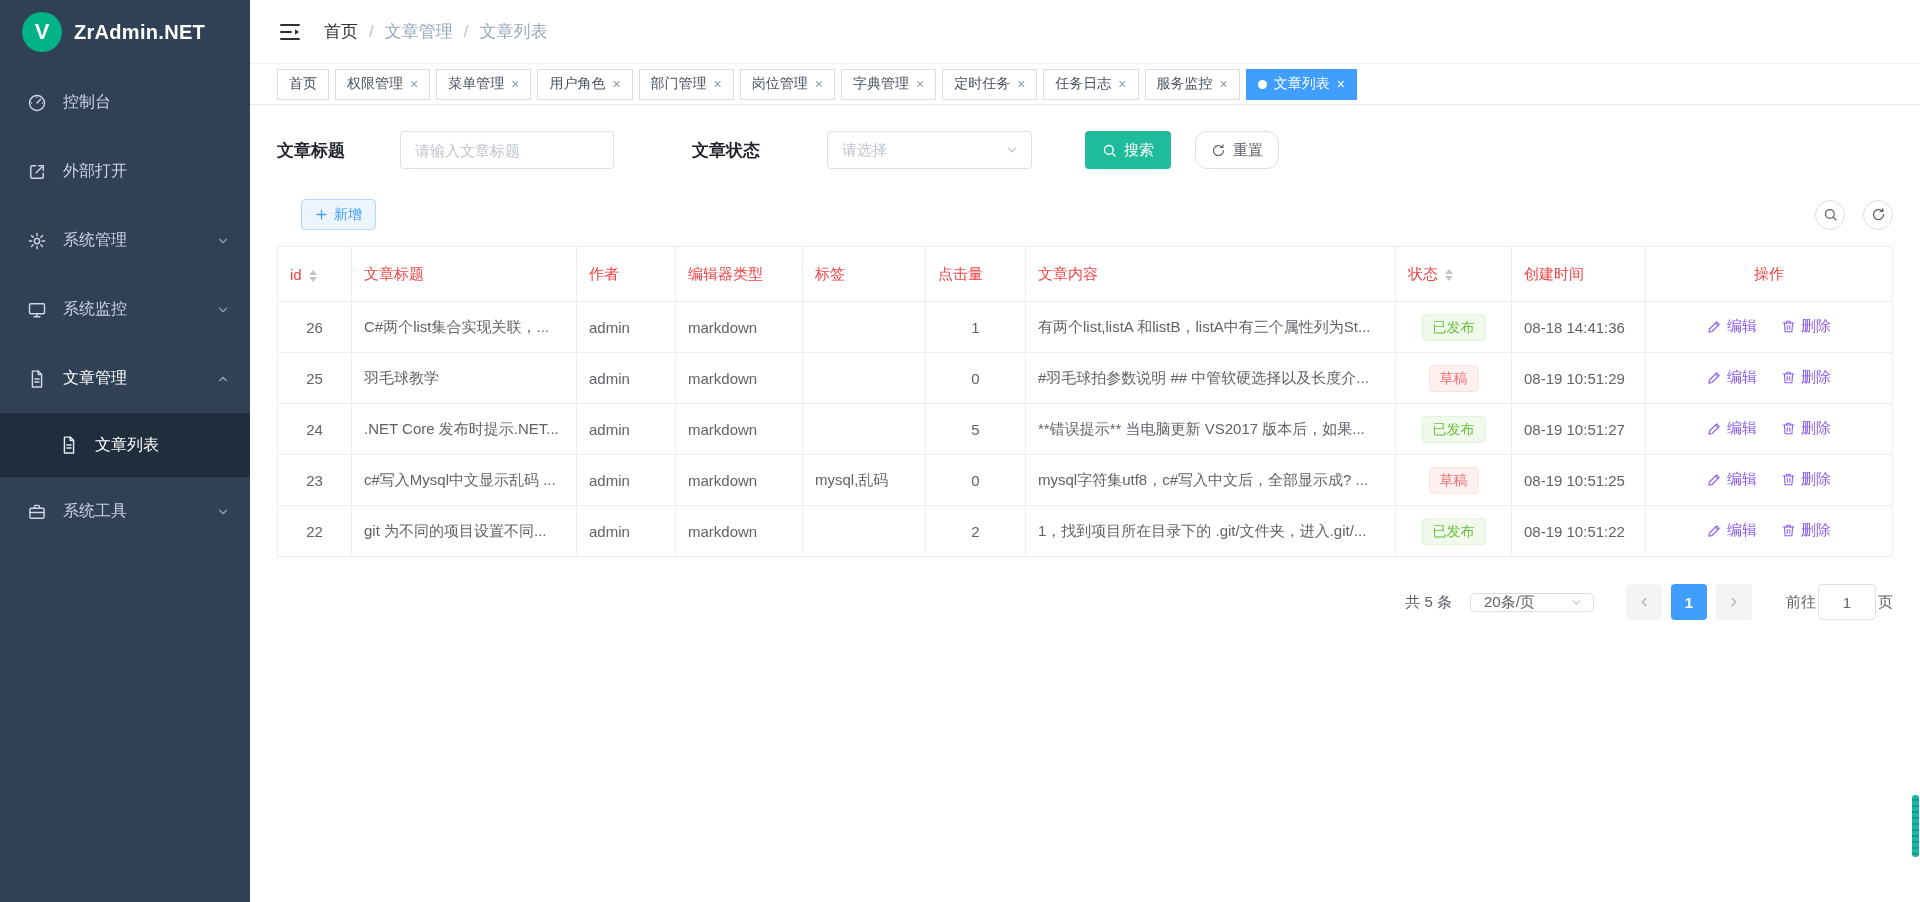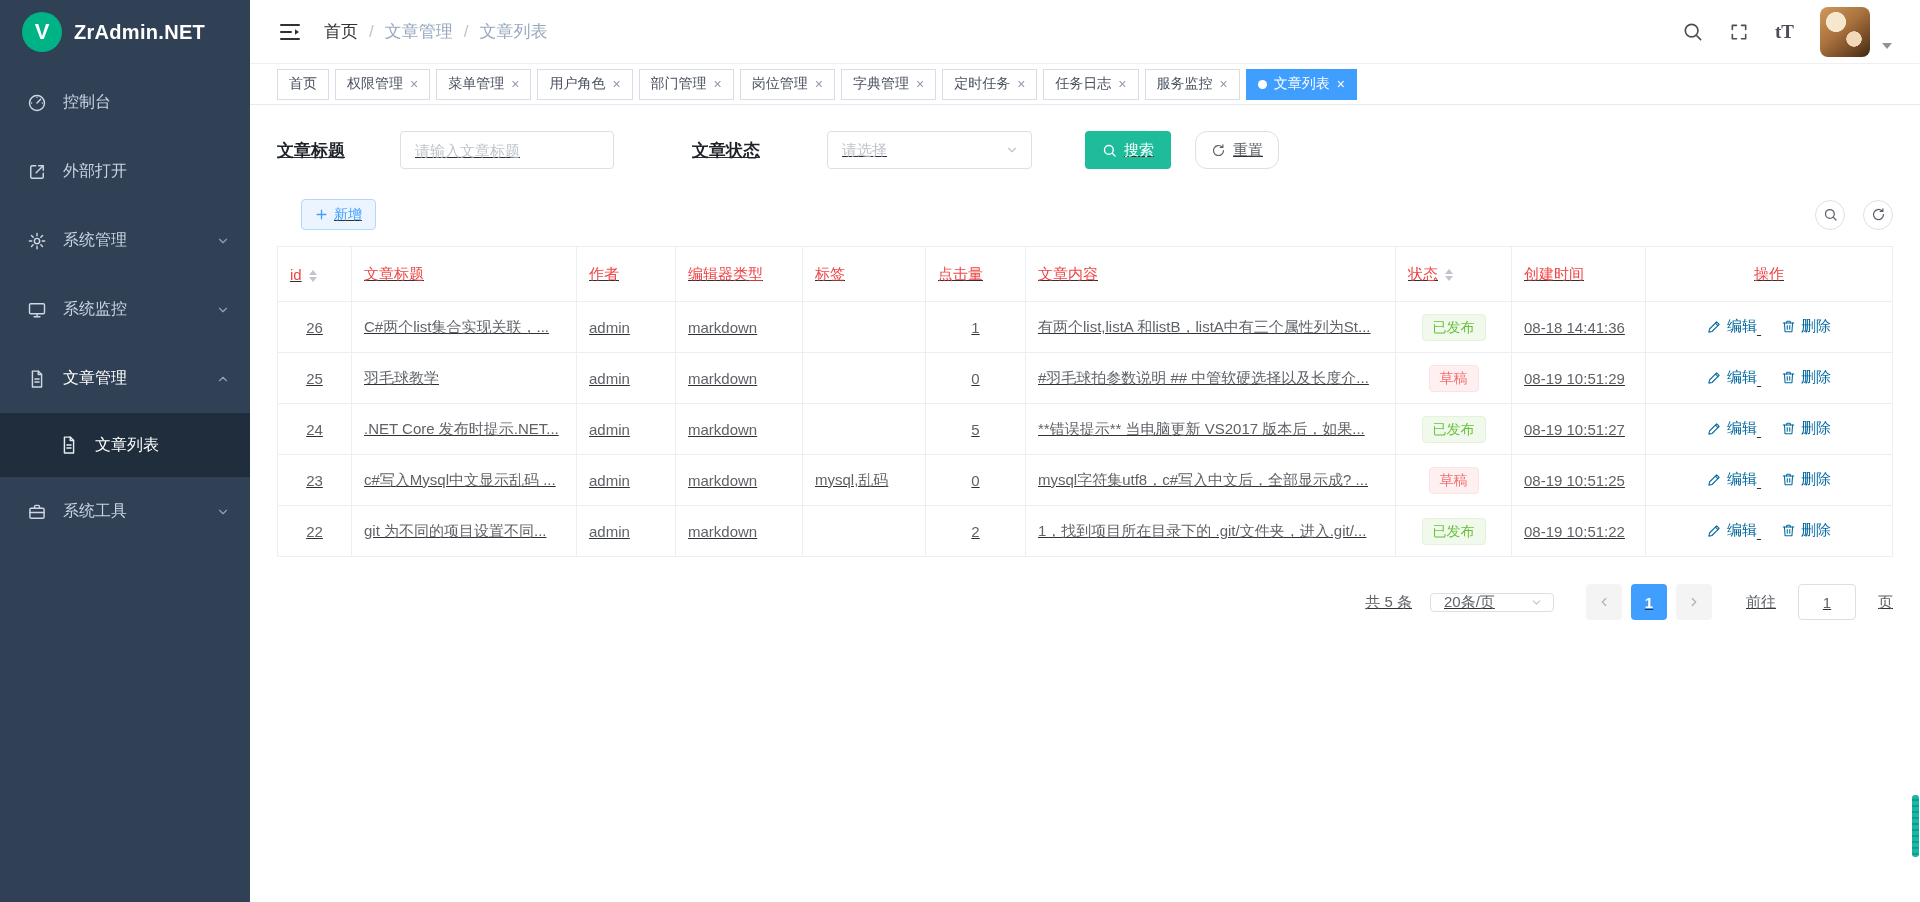--- a/index.html
+++ b/index.html
@@ -47,21 +47,21 @@
   .tabsbar { height:41px; min-height:41px; display:flex; align-items:center; gap:6px; padding:0 27px;
     background:#fff; border-bottom:1px solid #e6e9ef; box-shadow:0 1px 3px rgba(0,0,0,.05); }
   .tab { height:31px; display:inline-flex; align-items:center; gap:7px; padding:0 11px;
     border:1px solid #d8dce5; background:#fff; color:#495060; font-size:14px; cursor:pointer; white-space:nowrap; }
   .tab-close { font-size:14px; line-height:1; color:#8f9bab; cursor:pointer; }
   .tab.active { background:#409eff; border-color:#409eff; color:#fff; }
   .tab.active .tab-close { color:#fff; }
   .tab-dot { width:9px; height:9px; border-radius:50%; background:#fff; display:inline-block; }
 
   
-  .content { flex:1; padding:26px 27px 0; background:#fff;text-decoration:underline; }
+  .content { flex:1; padding:26px 27px 0; background:#fff; }
 
   .filterbar { display:flex; align-items:center; height:38px; margin-bottom:30px; }
   .f-label { font-size:17px; font-weight:bold; color:#1f2329; }
   .f-label1 { width:123px; }
   .f-label2 { width:135px; margin-left:78px; }
   .f-input { width:214px; height:38px; border:1px solid #dcdfe6; border-radius:4px; padding:0 14px;
     font-size:15px; color:#606266; outline:none; font-family:inherit; }
   .f-input::placeholder { color:#bfc4cc; }
   .f-select { width:205px; height:38px; border:1px solid #dcdfe6; border-radius:4px; padding:0 12px 0 14px;
     display:flex; align-items:center; justify-content:space-between; color:#bfc4cc; font-size:15px; cursor:pointer; background:#fff; }
@@ -83,33 +83,33 @@
   .table th { height:55px; color:#ef4444; font-weight:normal; background:#fff; }
   .table td { height:51px; }
   .table .center { text-align:center; }
   .sort { display:inline-flex; flex-direction:column; gap:2px; margin-left:7px; vertical-align:middle; }
   .sort i { display:block; width:0; height:0; border-left:4.5px solid transparent; border-right:4.5px solid transparent; }
   .sort .s-up { border-bottom:5.5px solid #c0c4cc; }
   .sort .s-down { border-top:5.5px solid #c0c4cc; }
   .tag-badge { display:inline-block; height:27px; line-height:25px; padding:0 10px; border-radius:4px; font-size:14px; border:1px solid transparent; }
   .tag-badge[data-status="published"] { background:#f0f9eb; border-color:#e1f3d8; color:#67c23a; }
   .tag-badge[data-status="draft"] { background:#fef0f0; border-color:#fde2e2; color:#f56c6c; }
-  .op-link { display:inline-flex; align-items:center; gap:5px; color:#0369a1; font-size:15px; text-decoration:none; cursor:pointer; }
+  .op-link { display:inline-flex; align-items:center; gap:5px; color:#8b5cf6; font-size:15px; text-decoration:none; cursor:pointer; }
   .op-link + .op-link { margin-left:20px; }
 
   .pagination { display:flex; align-items:center; justify-content:flex-end; margin-top:27px; font-size:15px; color:#5f6368; }
   .p-total { margin-right:18px; }
   .p-size { width:124px; height:19px; border:1px solid #dcdfe6; border-radius:4px; padding:0 10px 0 13px;
     display:flex; align-items:center; justify-content:space-between; cursor:pointer; background:#fff; }
   .p-size .sel-chev { color:#c0c4cc; display:flex; }
   .p-group { display:flex; align-items:center; gap:9px; margin-left:32px; }
   .p-btn { width:36px; height:36px; border:none; border-radius:4px; background:#f4f4f5; color:#aeb3ba;
     display:flex; align-items:center; justify-content:center; cursor:pointer; font-size:15px; font-family:inherit; }
   .p-btn.current { background:#409eff; color:#fff; font-weight:bold; }
-  .p-goto { display:flex; align-items:center; gap:22px; margin-left:34px; }
+  .p-goto { display:flex; align-items:center; gap:2px; margin-left:34px; }
   .p-goto-input { width:58px; height:36px; border:1px solid #dcdfe6; border-radius:4px; text-align:center;
     font-size:15px; color:#5f6368; outline:none; font-family:inherit; }
 
   .scroll-thumb { position:fixed; right:1px; top:795px; width:7px; height:62px; border-radius:3px;
     background:repeating-linear-gradient(180deg,#19b8a6 0 4px,#0f9c8c 4px 6px); cursor:grab; }
 </style>
 </head>
 <body>
 
 <div class="app">
@@ -230,36 +230,20 @@
             <path d="M17 9.2L21 12l-4 2.8z" fill="currentColor" stroke="none"></path>
           </svg>
       </button>
       <nav class="breadcrumb">
         <span class="bc-item bc-first">首页</span>
         <span class="bc-sep">/</span>
         <span class="bc-item">文章管理</span>
         <span class="bc-sep">/</span>
         <span class="bc-item">文章列表</span>
       </nav>
-      <div class="topbar-right">
-        <span class="tb-icon">
-          <svg viewBox="0 0 24 24" width="21" height="21" fill="none" stroke="currentColor" stroke-width="1.9" stroke-linecap="round">
-              <circle cx="11" cy="11" r="7.2"></circle>
-              <path d="M16.3 16.3l5 5"></path>
-            </svg>
-        </span>
-        <span class="tb-icon">
-          <svg viewBox="0 0 24 24" width="20" height="20" fill="none" stroke="currentColor" stroke-width="1.9" stroke-linecap="round" stroke-linejoin="round">
-              <path d="M9 4H4v5M15 4h5v5M9 20H4v-5M15 20h5v-5"></path>
-            </svg>
-        </span>
-        <span class="tb-icon tb-font">tT</span>
-        <span class="avatar"></span>
-        <span class="caret-down"></span>
-      </div>
     </header>
 
     <div class="tabsbar">
       <div class="tab">
           <span>首页</span>
         </div>
       <div class="tab">
           <span>权限管理</span>
           <span class="tab-close">×</span>
         </div>

